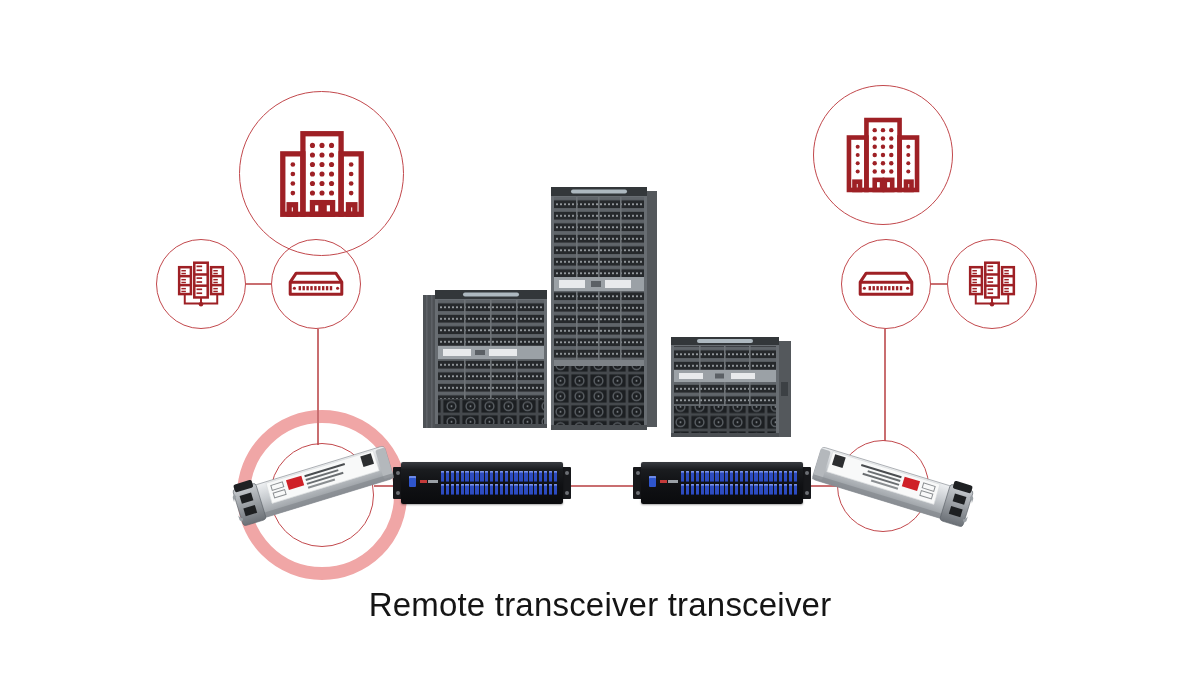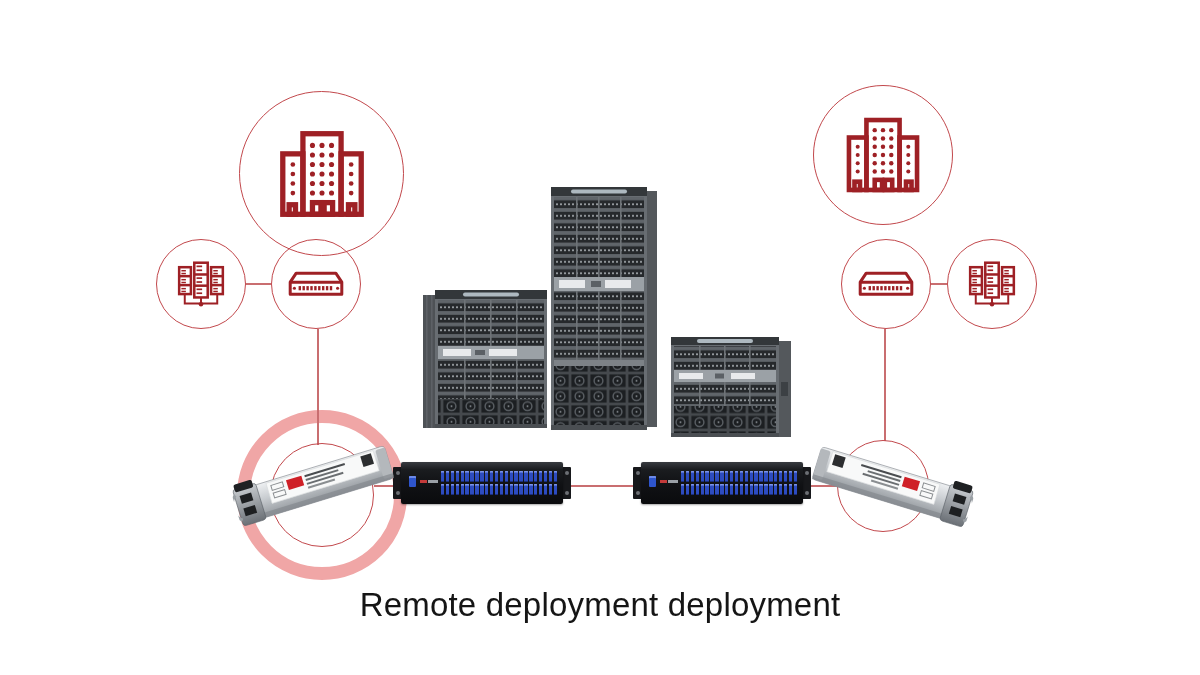--- a/index.html
+++ b/index.html
@@ -580,15 +580,15 @@
       <rect x="40" y="13" width="12" height="5" fill="none" stroke="#8b8f92" stroke-width="1"></rect>
       <rect x="40" y="21" width="12" height="5" fill="none" stroke="#8b8f92" stroke-width="1"></rect>
       <rect x="2" y="6" width="24" height="38" rx="3" fill="url(#metgrad)" stroke="#5d6268" stroke-width="0.6"></rect>
       <rect x="4" y="1.5" width="19" height="8" rx="2" fill="#1f2123"></rect>
       <rect x="7" y="14" width="12" height="8" fill="#1d1f21"></rect>
       <rect x="7" y="27" width="12" height="8" fill="#1d1f21"></rect>
       <path d="M3 12 C -5 18, -5 32, 3 38" fill="none" stroke="#9aa0a5" stroke-width="3"></path>
     </svg>
   </div>
 
-  <div id="title" class="abs">Remote deployment deployment</div>
+  <div id="title" class="abs">Remote transceiver transceiver</div>
 
 </div>
 
 </body></html>

